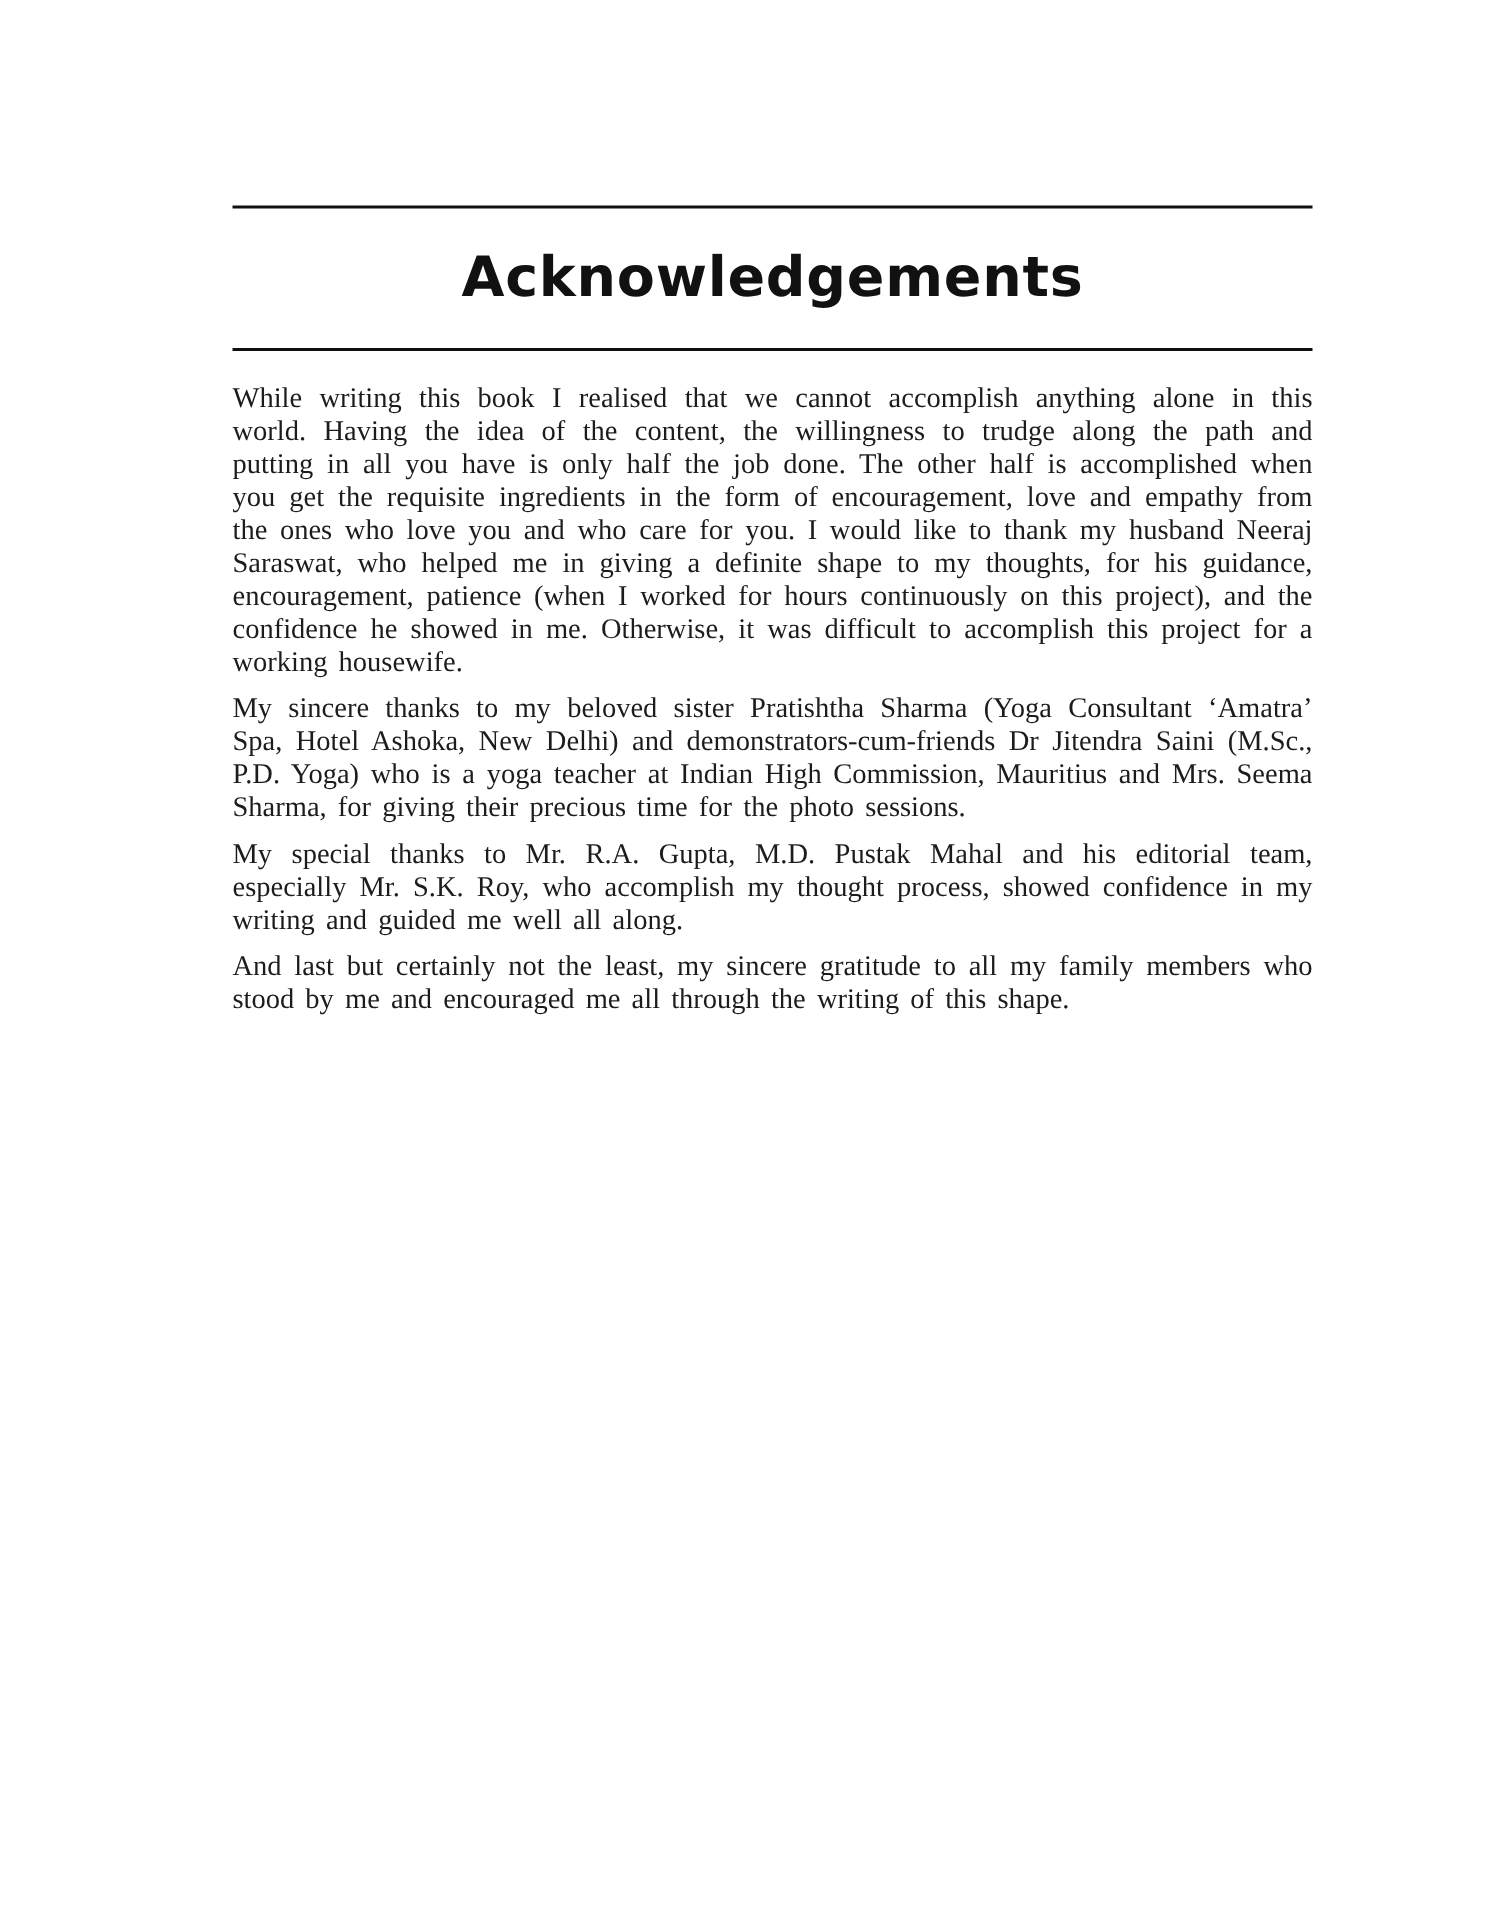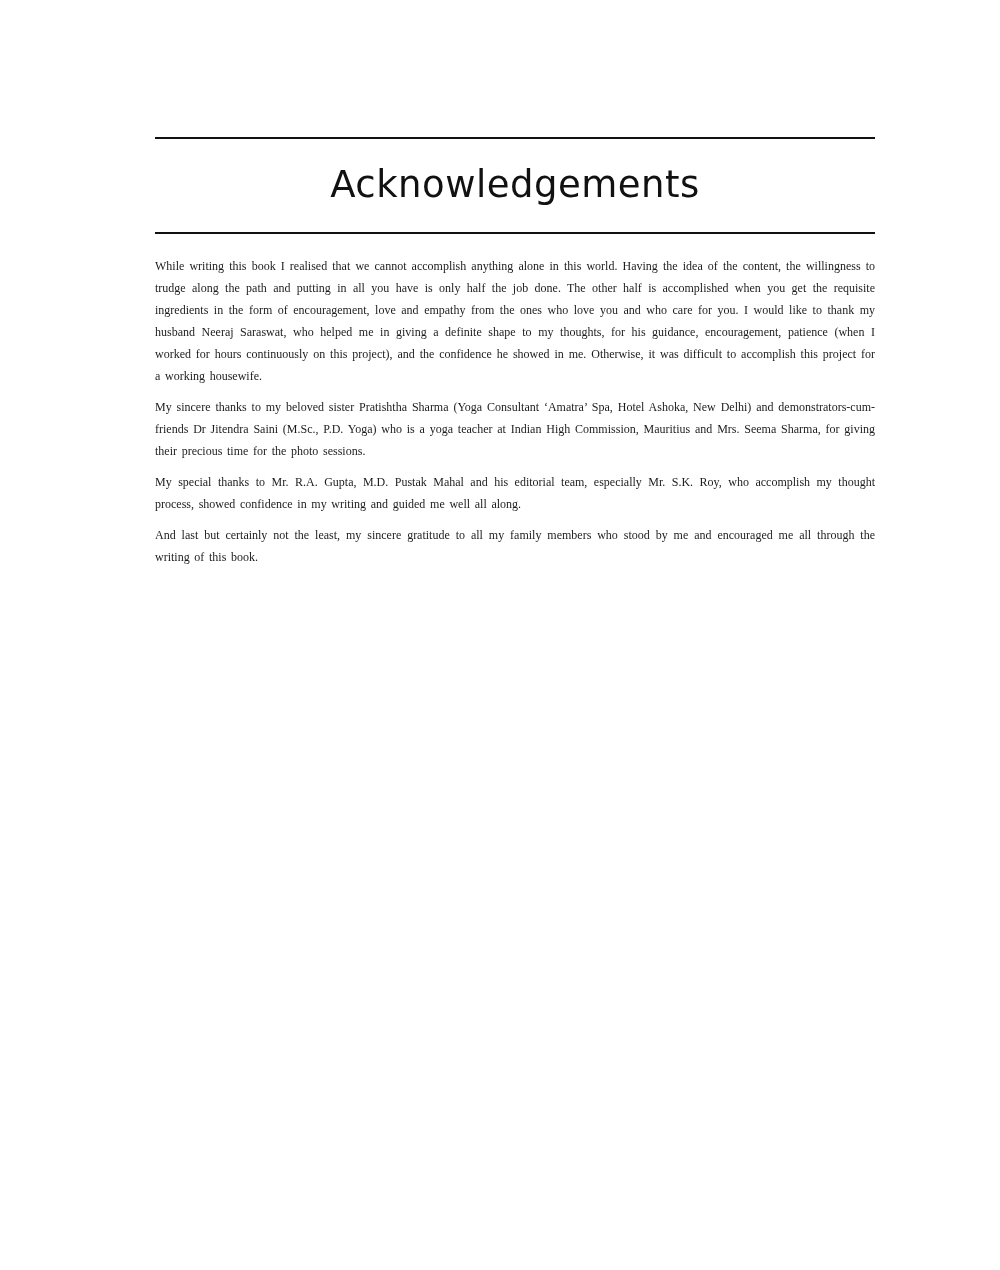--- a/index.html
+++ b/index.html
@@ -28,36 +28,36 @@
     .rule-top { top: 137px; }
     .rule-bottom { top: 232px; }
     .title {
       position: absolute;
       top: 163px;
       left: 155px;
       width: 720px;
       margin: 0;
       text-align: center;
       font-family: "DejaVu Sans", sans-serif;
-      font-weight: 400;
+      font-weight: 700;
       font-size: 37px;
       line-height: 44px;
       letter-spacing: 0.5px;
       color: #111111;
     }
     .body-text {
       position: absolute;
       top: 255px;
       left: 155px;
       width: 720px;
     }
     .body-text p {
       margin: 0 0 9px 0;
       text-align: justify;
-      font-size: 12px;
+      font-size: 19px;
       line-height: 22px;
       word-spacing: 0.14em;
       color: #1c1c1c;
     }
     .body-text p:last-child {
       margin-bottom: 0;
     }
   </style>
 </head>
 <body>
@@ -67,16 +67,16 @@
   <hr class="rule rule-top">
 
   <h1 class="title">Acknowledgements</h1>
 
   <hr class="rule rule-bottom">
 
   <div class="body-text">
     <p>While writing this book I realised that we cannot accomplish anything alone in this world. Having the idea of the content, the willingness to trudge along the path and putting in all you have is only half the job done. The other half is accomplished when you get the requisite ingredients in the form of encouragement, love and empathy from the ones who love you and who care for you. I would like to thank my husband Neeraj Saraswat, who helped me in giving a definite shape to my thoughts, for his guidance, encouragement, patience (when I worked for hours continuously on this project), and the confidence he showed in me. Otherwise, it was difficult to accomplish this project for a working housewife.</p>
     <p>My sincere thanks to my beloved sister Pratishtha Sharma (Yoga Consultant ‘Amatra’ Spa, Hotel Ashoka, New Delhi) and demonstrators-cum-friends Dr Jitendra Saini (M.Sc., P.D. Yoga) who is a yoga teacher at Indian High Commission, Mauritius and Mrs. Seema Sharma, for giving their precious time for the photo sessions.</p>
     <p>My special thanks to Mr. R.A. Gupta, M.D. Pustak Mahal and his editorial team, especially Mr. S.K. Roy, who accomplish my thought process, showed confidence in my writing and guided me well all along.</p>
-    <p>And last but certainly not the least, my sincere gratitude to all my family members who stood by me and encouraged me all through the writing of this book.</p>
+    <p>And last but certainly not the least, my sincere gratitude to all my family members who stood by me and encouraged me all through the writing of this shape.</p>
   </div>
 
 </div>
 
 </body></html>

